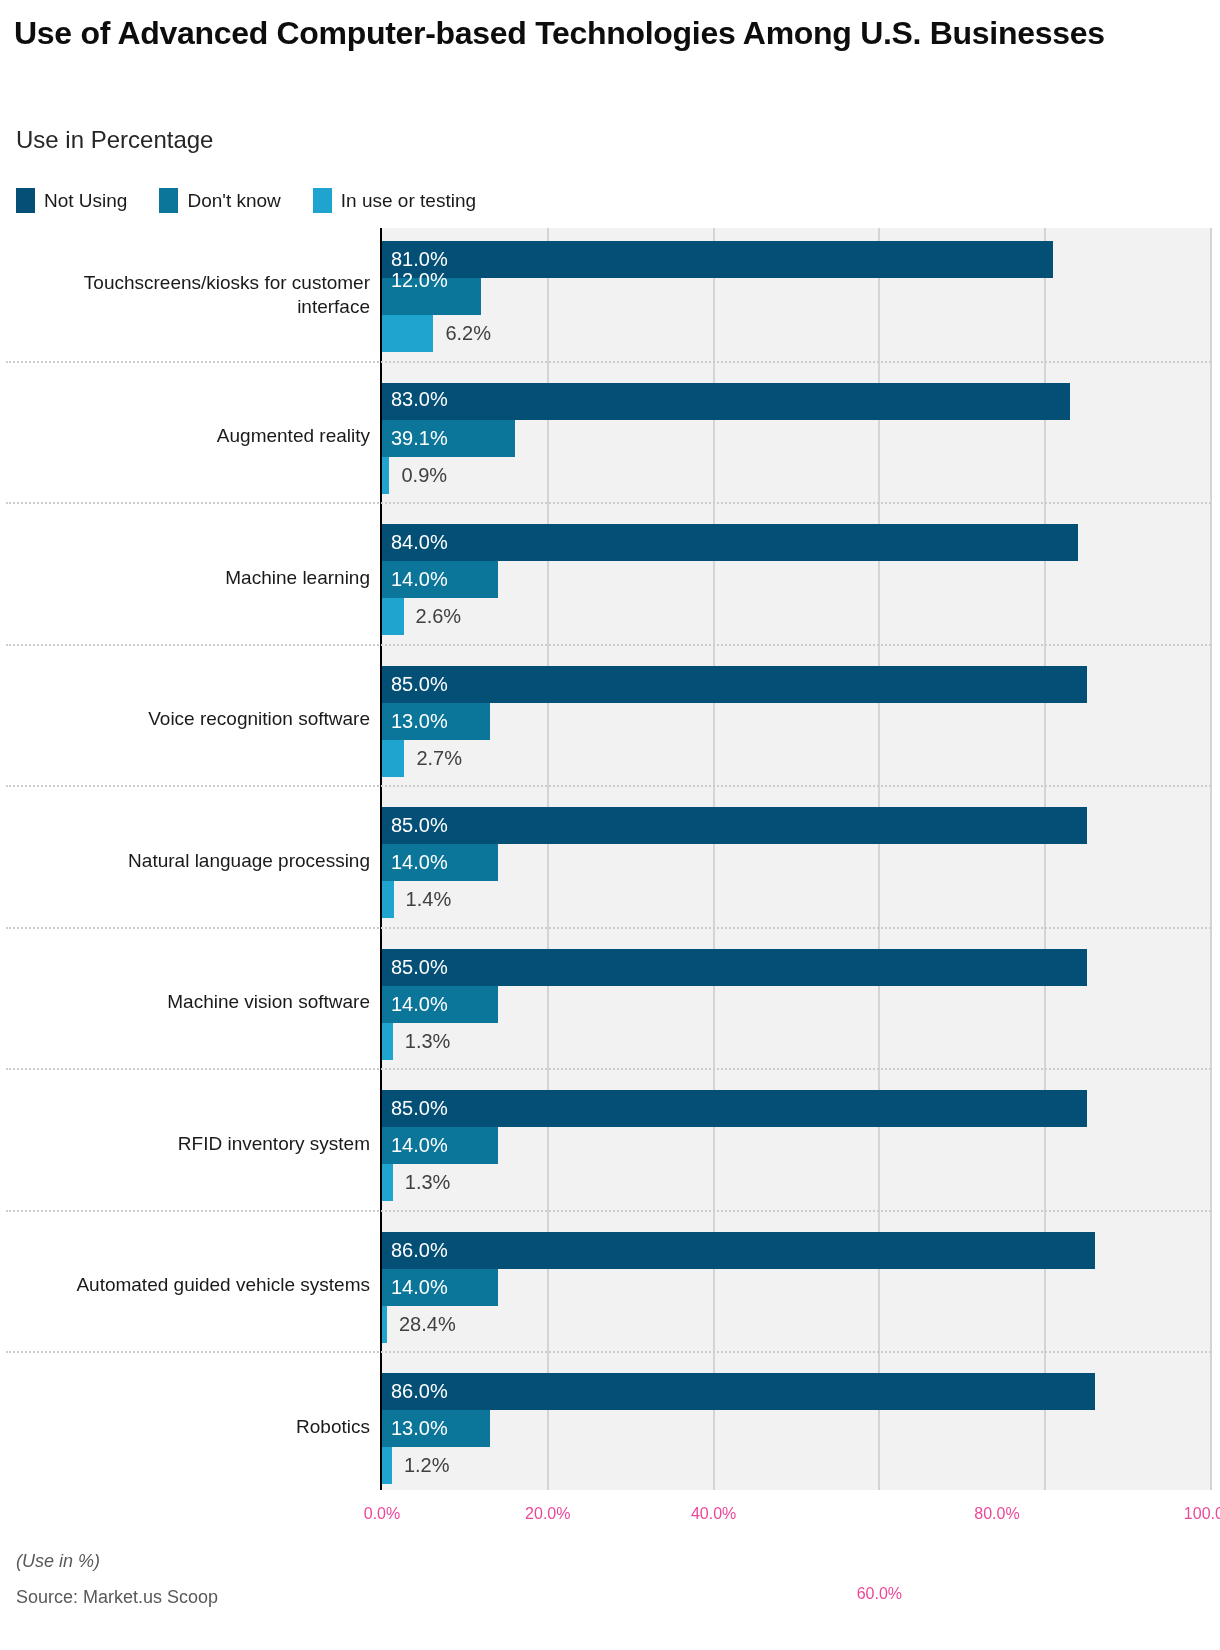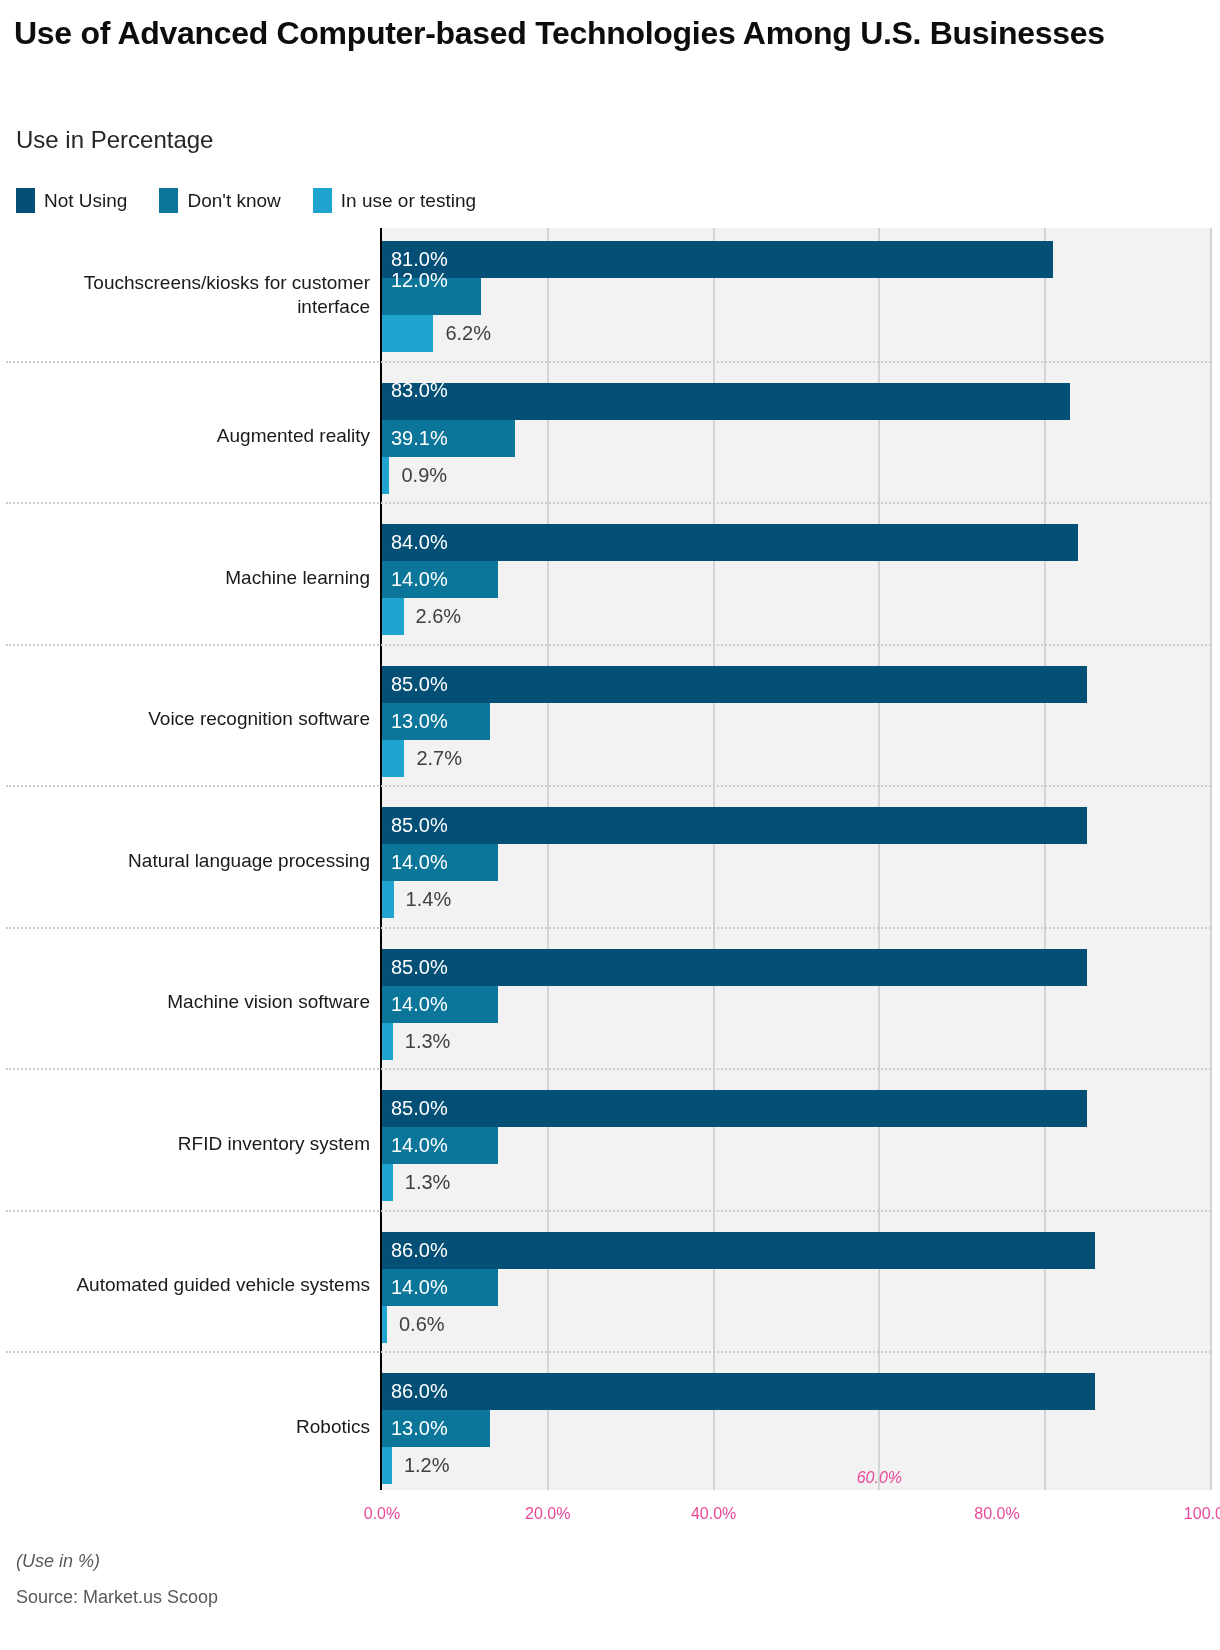--- a/index.html
+++ b/index.html
@@ -176,21 +176,21 @@
     <div class="cat-label" style="width: 360px; left: 10px; top: 270.5px;">Touchscreens/kiosks for customer interface</div>
     <div class="bar" style="left: 382px; top: 241px; width: 671.49px; background: rgb(4, 79, 117);"></div>
     <div class="bar-label inside" style="left: 391px; top: 241px;">81.0%</div>
     <div class="bar" style="left: 382px; top: 278px; width: 99.48px; background: rgb(11, 118, 153);"></div>
     <div class="bar-label inside" style="left: 391px; top: 262px;">12.0%</div>
     <div class="bar" style="left: 382px; top: 315px; width: 51.398px; background: rgb(31, 164, 207);"></div>
     <div class="bar-label outside" style="left: 445.398px; top: 315px;">6.2%</div>
     <div class="sep-line" style="left: 6px; width: 1205px; top: 360.5px;"></div>
     <div class="cat-label" style="width: 360px; left: 10px; top: 424px;">Augmented reality</div>
     <div class="bar" style="left: 382px; top: 382.5px; width: 688.07px; background: rgb(4, 79, 117);"></div>
-    <div class="bar-label inside" style="left: 391px; top: 372px;">83.0%</div>
+    <div class="bar-label inside" style="left: 391px; top: 381px;">83.0%</div>
     <div class="bar" style="left: 382px; top: 419.5px; width: 132.64px; background: rgb(11, 118, 153);"></div>
     <div class="bar-label inside" style="left: 391px; top: 419.5px;">39.1%</div>
     <div class="bar" style="left: 382px; top: 456.5px; width: 7.461px; background: rgb(31, 164, 207);"></div>
     <div class="bar-label outside" style="left: 401.461px; top: 456.5px;">0.9%</div>
     <div class="sep-line" style="left: 6px; width: 1205px; top: 502px;"></div>
     <div class="cat-label" style="width: 360px; left: 10px; top: 565.5px;">Machine learning</div>
     <div class="bar" style="left: 382px; top: 524px; width: 696.36px; background: rgb(4, 79, 117);"></div>
     <div class="bar-label inside" style="left: 391px; top: 524px;">84.0%</div>
     <div class="bar" style="left: 382px; top: 561px; width: 116.06px; background: rgb(11, 118, 153);"></div>
     <div class="bar-label inside" style="left: 391px; top: 561px;">14.0%</div>
@@ -228,31 +228,31 @@
     <div class="bar-label inside" style="left: 391px; top: 1127px;">14.0%</div>
     <div class="bar" style="left: 382px; top: 1164px; width: 10.777px; background: rgb(31, 164, 207);"></div>
     <div class="bar-label outside" style="left: 404.777px; top: 1164px;">1.3%</div>
     <div class="sep-line" style="left: 6px; width: 1205px; top: 1209.5px;"></div>
     <div class="cat-label" style="width: 360px; left: 10px; top: 1273px;">Automated guided vehicle systems</div>
     <div class="bar" style="left: 382px; top: 1231.5px; width: 712.94px; background: rgb(4, 79, 117);"></div>
     <div class="bar-label inside" style="left: 391px; top: 1231.5px;">86.0%</div>
     <div class="bar" style="left: 382px; top: 1268.5px; width: 116.06px; background: rgb(11, 118, 153);"></div>
     <div class="bar-label inside" style="left: 391px; top: 1268.5px;">14.0%</div>
     <div class="bar" style="left: 382px; top: 1305.5px; width: 4.974px; background: rgb(31, 164, 207);"></div>
-    <div class="bar-label outside" style="left: 398.974px; top: 1305.5px;">0.6%</div>
+    <div class="bar-label outside" style="left: 398.974px; top: 1305.5px;">28.4%</div>
     <div class="sep-line" style="left: 6px; width: 1205px; top: 1351px;"></div>
     <div class="cat-label" style="width: 360px; left: 10px; top: 1414.5px;">Robotics</div>
     <div class="bar" style="left: 382px; top: 1373px; width: 712.94px; background: rgb(4, 79, 117);"></div>
     <div class="bar-label inside" style="left: 391px; top: 1373px;">86.0%</div>
     <div class="bar" style="left: 382px; top: 1410px; width: 107.77px; background: rgb(11, 118, 153);"></div>
     <div class="bar-label inside" style="left: 391px; top: 1410px;">13.0%</div>
     <div class="bar" style="left: 382px; top: 1447px; width: 9.948px; background: rgb(31, 164, 207);"></div>
     <div class="bar-label outside" style="left: 403.948px; top: 1447px;">1.2%</div>
     <div class="tick-label" style="left: 382px; top: 1504.5px;">0.0%</div>
     <div class="tick-label" style="left: 547.8px; top: 1504.5px;">20.0%</div>
     <div class="tick-label" style="left: 713.6px; top: 1504.5px;">40.0%</div>
-    <div class="tick-label" style="left: 879.4px; top: 1469px; font-style: italic;">60.0%</div>
+    <div class="tick-label" style="left: 879.4px; top: 1585px;">60.0%</div>
     <div class="tick-label" style="left: 997px; top: 1504.5px;">80.0%</div>
     <div class="tick-label" style="left: 1211px; top: 1504.5px;">100.0%</div>
   </div>
 
 <div class="footnote">(Use in %)</div>
 <div class="source">Source: Market.us Scoop</div>
 
 </body></html>

